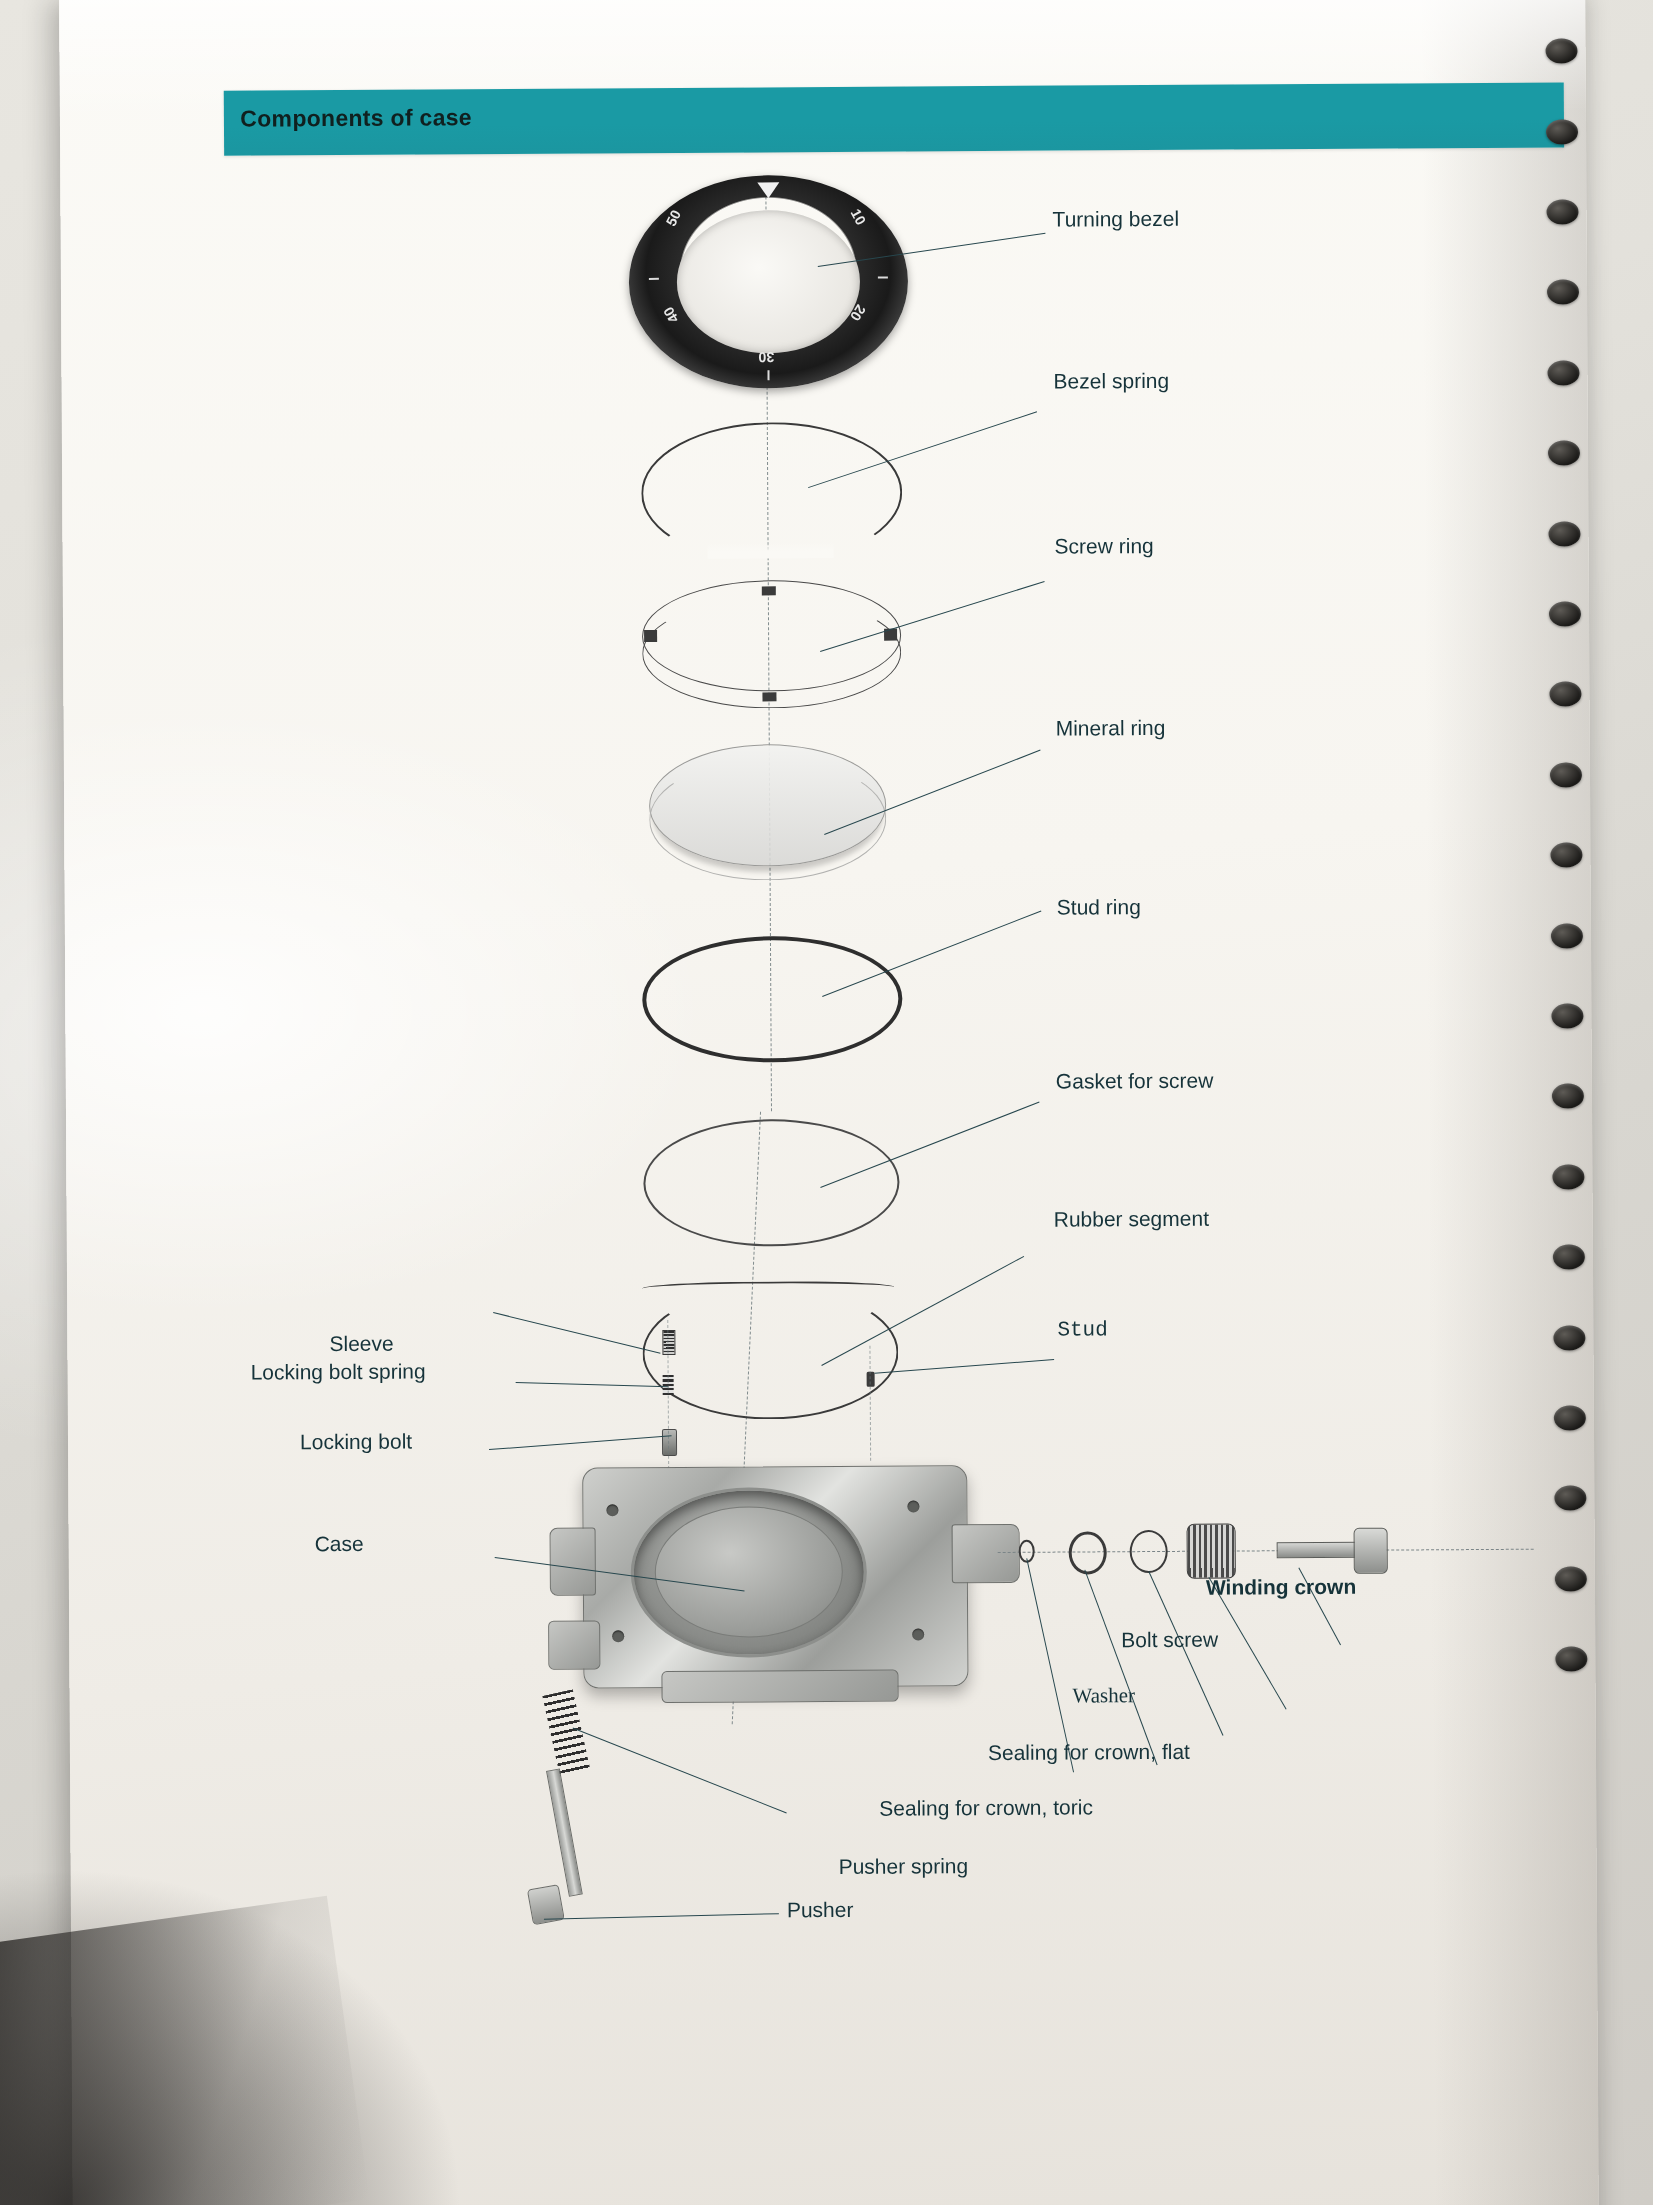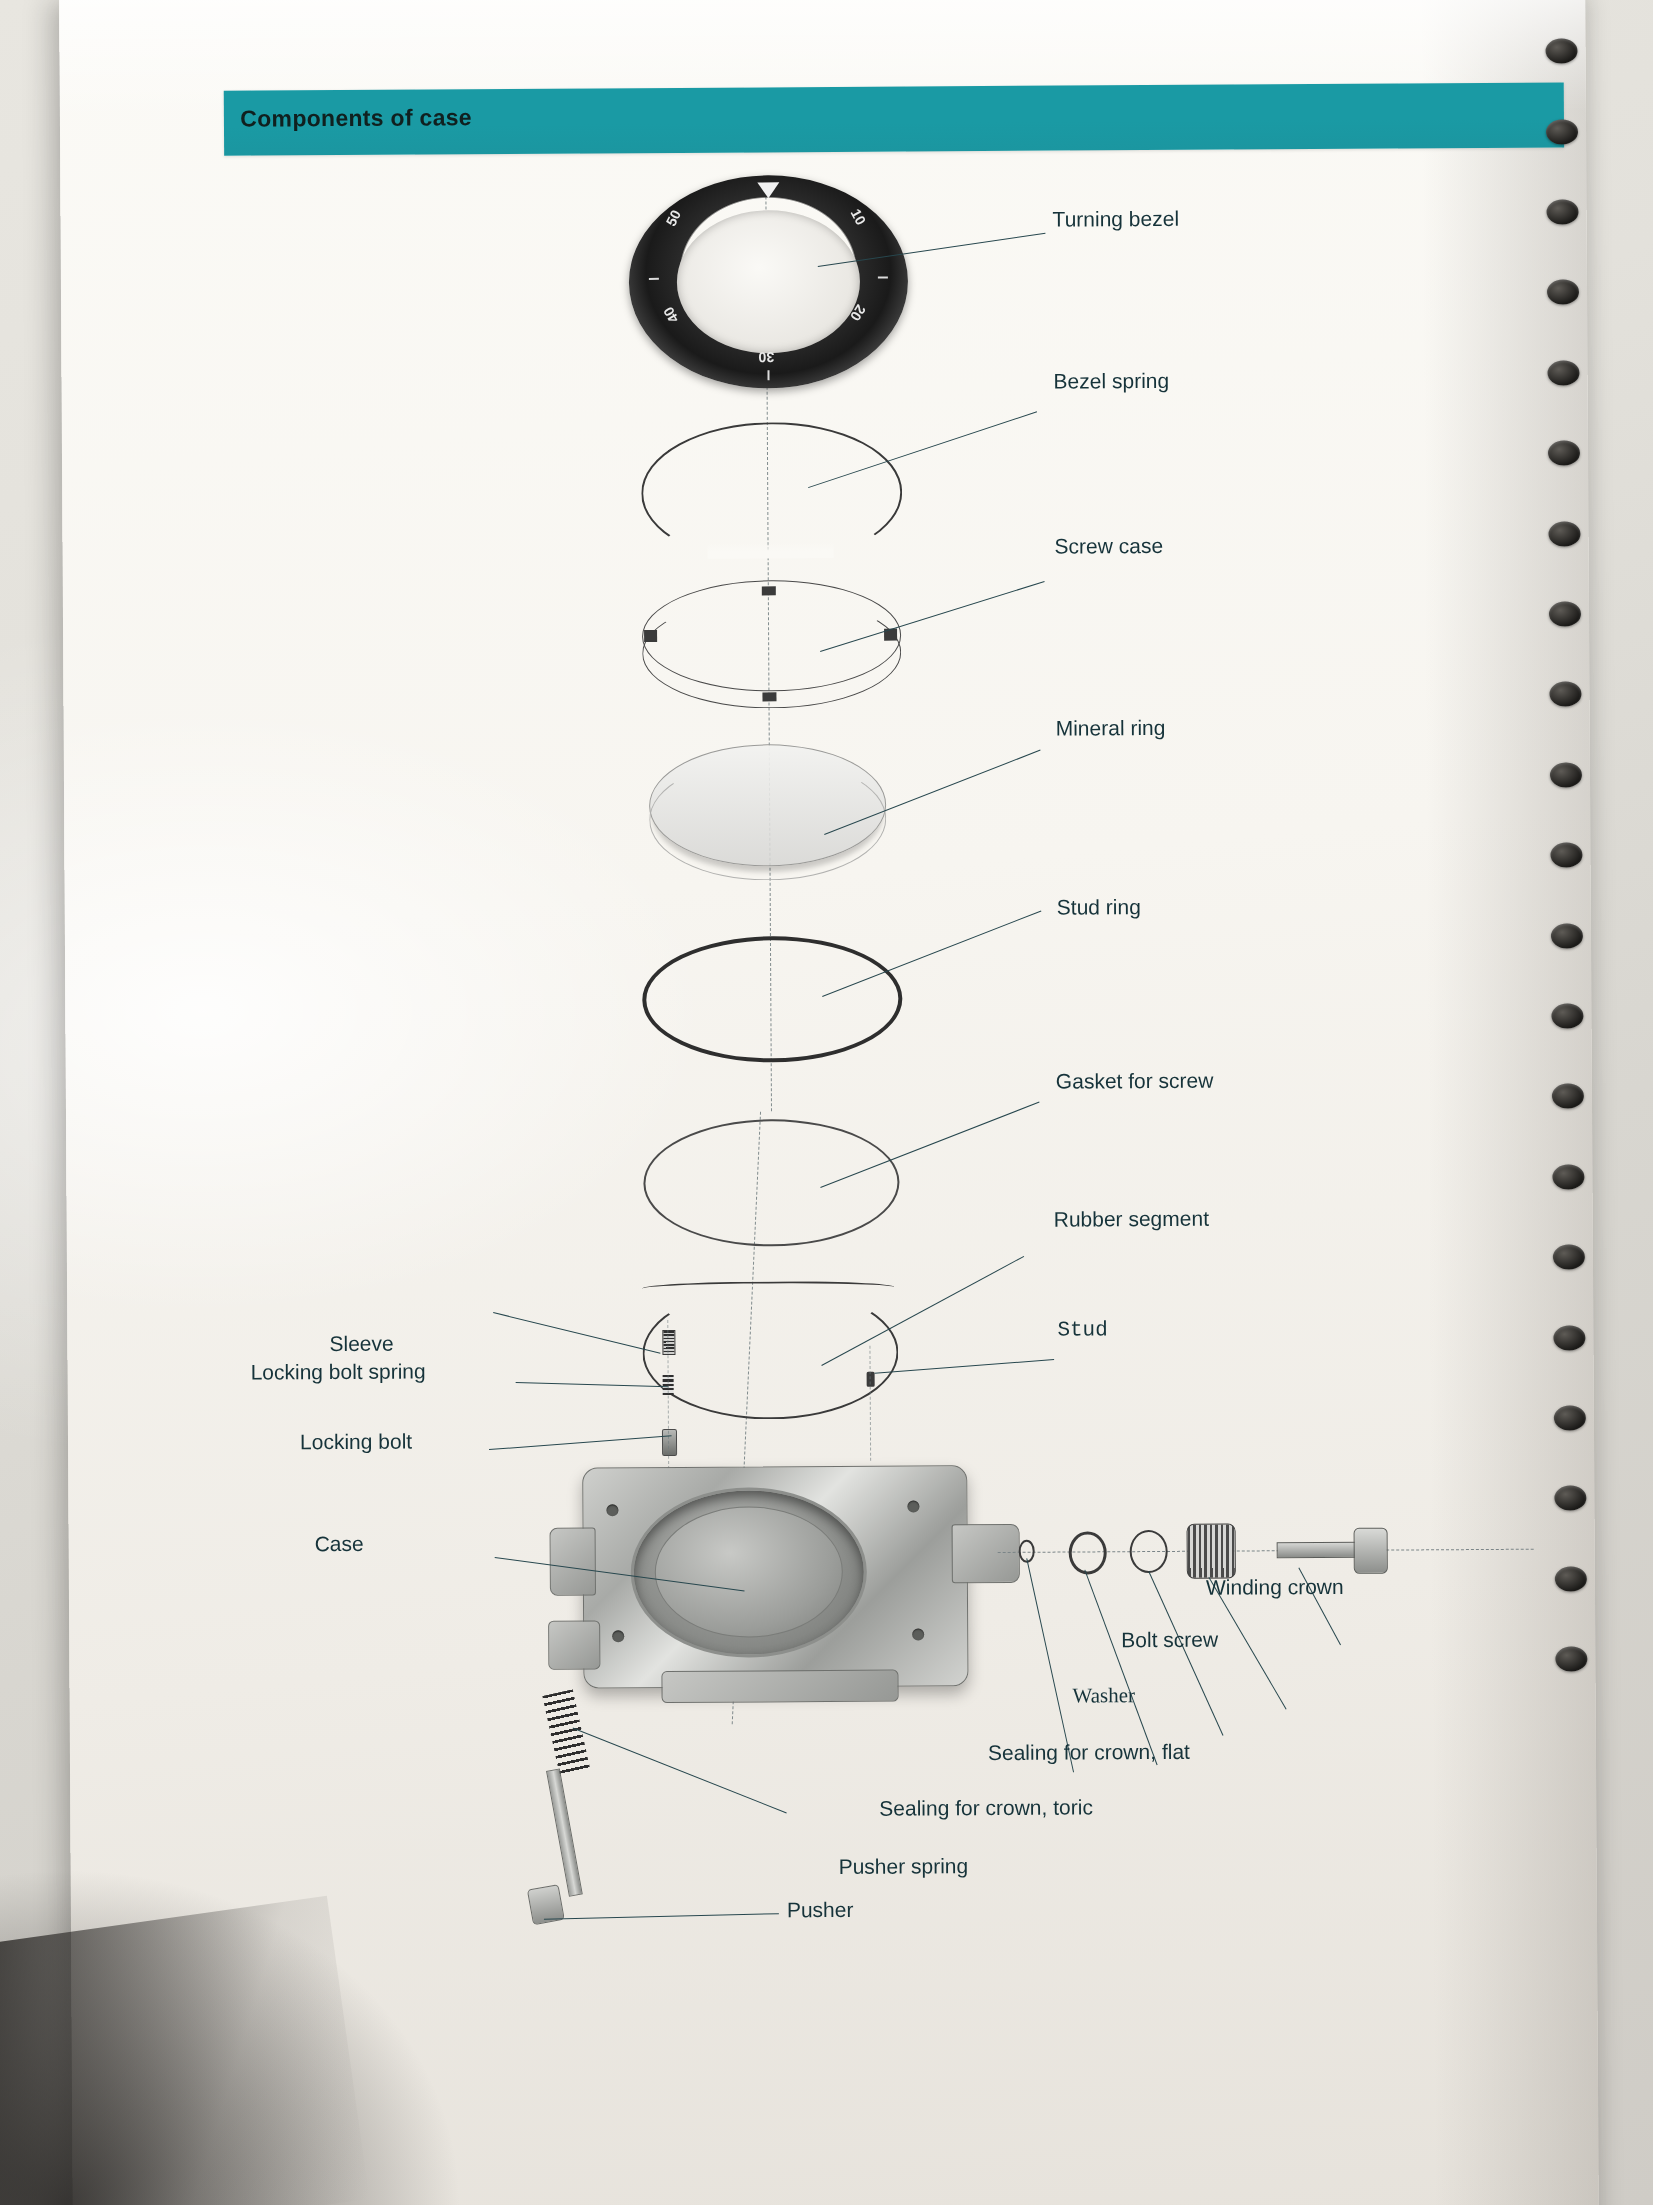--- a/index.html
+++ b/index.html
@@ -349,21 +349,21 @@
       <div class="leader" style="left:648px; top:328px; width:241px; transform:rotate(-18deg);"></div>
       <span class="label" style="left:894px; top:212px;">Bezel spring</span>
 
       <div class="part ring-thin" style="left:481px; top:421px; width:257px; height:109px; border-color:#4a4a4a;"></div>
       <div class="part ring-thin" style="left:481px; top:438px; width:257px; height:109px; border-top-color:transparent;"></div>
       <div class="tiny-part" style="left:483px; top:470px; width:13px; height:12px;"></div>
       <div class="tiny-part" style="left:723px; top:470px; width:13px; height:12px;"></div>
       <div class="tiny-part" style="left:601px; top:427px; width:14.2px; height:8.8px;"></div>
       <div class="tiny-part" style="left:601px; top:533px; width:14.2px; height:8.8px;"></div>
       <div class="leader" style="left:659px; top:492px; width:235px; transform:rotate(-17deg);"></div>
-      <span class="label" style="left:894px; top:377px;">Screw case</span>
+      <span class="label" style="left:894px; top:377px;">Screw ring</span>
 
       <div class="part" style="left:487px; top:585px;">
         <div id="glass-edge"></div>
         <div id="glass"></div>
       </div>
       <div class="leader" style="left:662px; top:675px; width:232px; transform:rotate(-21deg);"></div>
       <span class="label" style="left:894px; top:559px;">Mineral ring</span>
 
       <div class="part ring-thick" style="left:479px; top:777px; width:252px; height:118px;"></div>
       <div class="leader" style="left:659px; top:837px; width:235px; transform:rotate(-21deg);"></div>
@@ -426,21 +426,21 @@
       <div class="leader" style="left:982px; top:1414px; width:180px; transform:rotate(66deg);"></div>
       <span class="label" style="left:905px; top:1526px;font-family:Liberation Serif, serif;">Washer</span>
 
       <div class="crown-part" id="knurl" style="left:1020px; top:1367px;"></div>
       <div class="leader" style="left:1042px; top:1420px; width:153px; transform:rotate(60deg);"></div>
       <span class="label" style="left:954px; top:1471px;">Bolt screw</span>
 
       <div class="crown-part" id="crown-stem" style="left:1110px; top:1386px;"></div>
       <div class="crown-part" id="crown-head" style="left:1187px; top:1372px;"></div>
       <div class="leader" style="left:1132px; top:1411px; width:88px; transform:rotate(62deg);"></div>
-      <span class="label" style="left:1039px; top:1419px;">Winding crown</span>
+      <span class="label" style="left:1039px; top:1419px;font-weight:bold;">Winding crown</span>
 
       <div id="pusher-spring" style="left:383px; top:1531px; transform:rotate(-12deg);"></div>
       <div id="pusher-rod" style="left:389px; top:1608px; transform:rotate(-10deg);"></div>
       <div id="pusher-head" style="left:361px; top:1726px; transform:rotate(-10deg);"></div>
       <div class="leader" style="left:405px; top:1567px; width:230px; transform:rotate(22deg);"></div>
       <span class="label" style="left:670px; top:1696px;">Pusher spring</span>
       <div class="leader" style="left:375px; top:1758px; width:235px; transform:rotate(-1deg);"></div>
       <span class="label" style="left:618px; top:1739px;">Pusher</span>
 
     </div>

